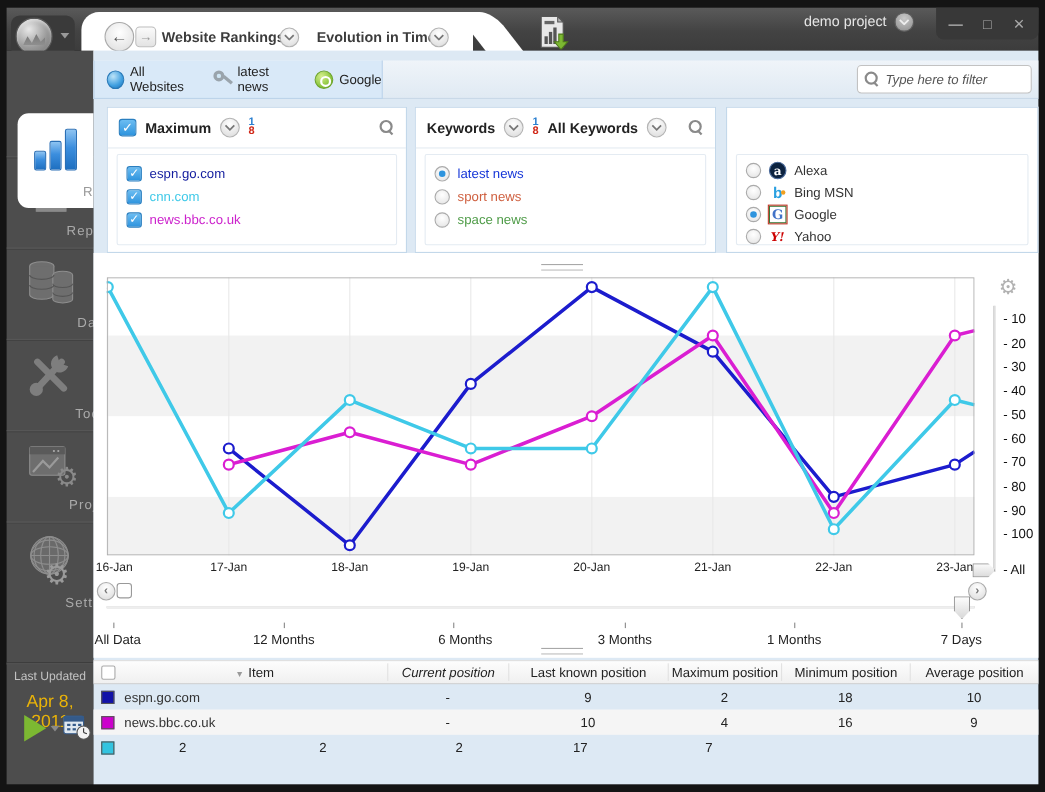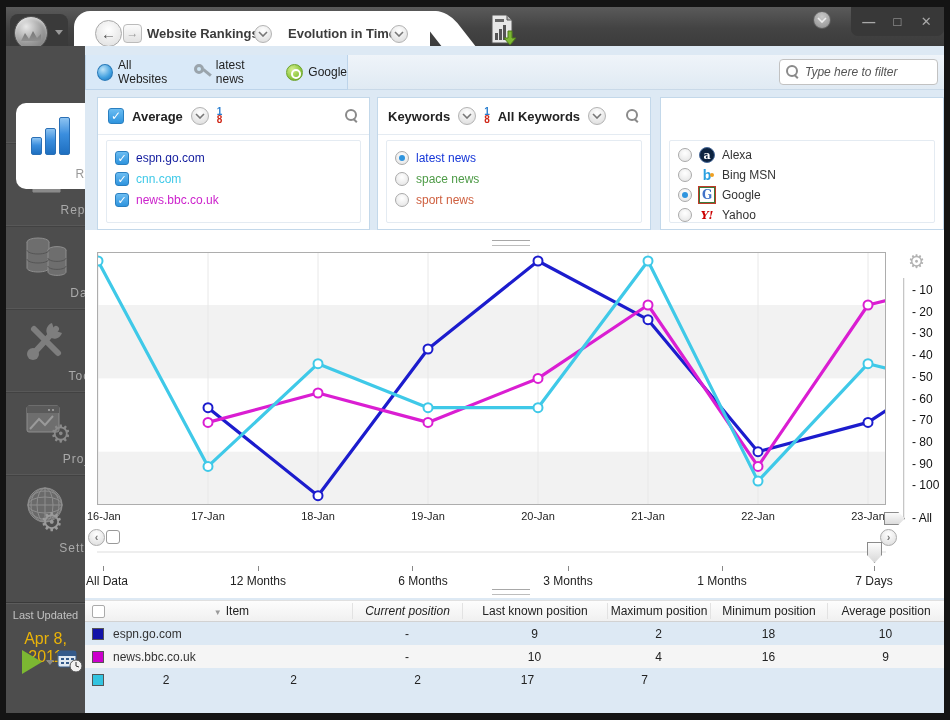--- a/index.html
+++ b/index.html
@@ -204,20 +204,21 @@
   <svg class="app-doc-icon" viewBox="0 0 32 32">
     <path d="M6 2 h15 l5 5 v23 h-20 z" fill="#e8e8e8" stroke="#555"></path>
     <path d="M21 2 l5 5 h-5 z" fill="#b5b5b5" stroke="#555"></path>
     <rect x="9" y="6" width="9" height="3" fill="#666"></rect>
     <rect x="9" y="20" width="3" height="7" fill="#555"></rect>
       <rect x="13" y="16" width="3" height="11" fill="#555"></rect>
       <rect x="17" y="12" width="3" height="15" fill="#555"></rect>
     <path d="M22 18 v7 h-4 l6 7 6-7 h-4 v-7 z" fill="#7cb832" stroke="#4e7a1a"></path>
   </svg>
 
+  <div class="proj-name">demo project</div>
   <span class="proj-chev"><span class="chev-btn">
         <svg width="10" height="6">
           <path d="M1 1 l4 4 4-4" stroke="#eee" stroke-width="1.6" fill="none"></path>
         </svg>
       </span></span>
 
   <div class="win-controls">
     <span class="win-btn">—</span>
     <span class="win-btn">□</span>
     <span class="win-btn">✕</span>
@@ -346,21 +347,21 @@
     </span>
   </div>
   <div class="search-box">
     <span class="mag"></span>
     <input placeholder="Type here to filter" style="">
   </div>
 
   <div class="panel" style="left:97px; width:273px; height:133px;">
     <div class="panel-head">
       <span class="cb">✓</span>
-      <span class="panel-title">Average</span>
+      <span class="panel-title">Maximum</span>
       <span class="chev-btn">
           <svg width="10" height="6">
             <path d="M1 1 l4 4 4-4" stroke="#777" stroke-width="1.6" fill="none"></path>
           </svg>
         </span>
       <span class="frac">
         <span class="t">1</span>
         <span class="b">8</span>
       </span>
       <span class="head-mag mag"></span>
@@ -401,25 +402,25 @@
         </span>
       <span class="head-mag mag"></span>
     </div>
     <div class="panel-body" id="keywords-list">
         <div class="plist-row">
           <span class="radio sel"></span>
           <span style="color: rgb(21, 54, 216);">latest news</span>
         </div>
         <div class="plist-row">
           <span class="radio"></span>
-          <span style="color: rgb(78, 155, 71);">space news</span>
+          <span style="color: rgb(207, 96, 64);">sport news</span>
         </div>
         <div class="plist-row">
           <span class="radio"></span>
-          <span style="color: rgb(207, 96, 64);">sport news</span>
+          <span style="color: rgb(78, 155, 71);">space news</span>
         </div>
       </div>
   </div>
 
   <div class="panel" style="left:660px; width:284px; height:133px;">
     <div class="panel-body" id="engines-list" style="padding-top:4px;">
         <div class="plist-row" style="height: 20px;">
           <span class="radio"></span>
           <span class="eng-ic eng-alexa">a</span>
           <span>Alexa</span>

